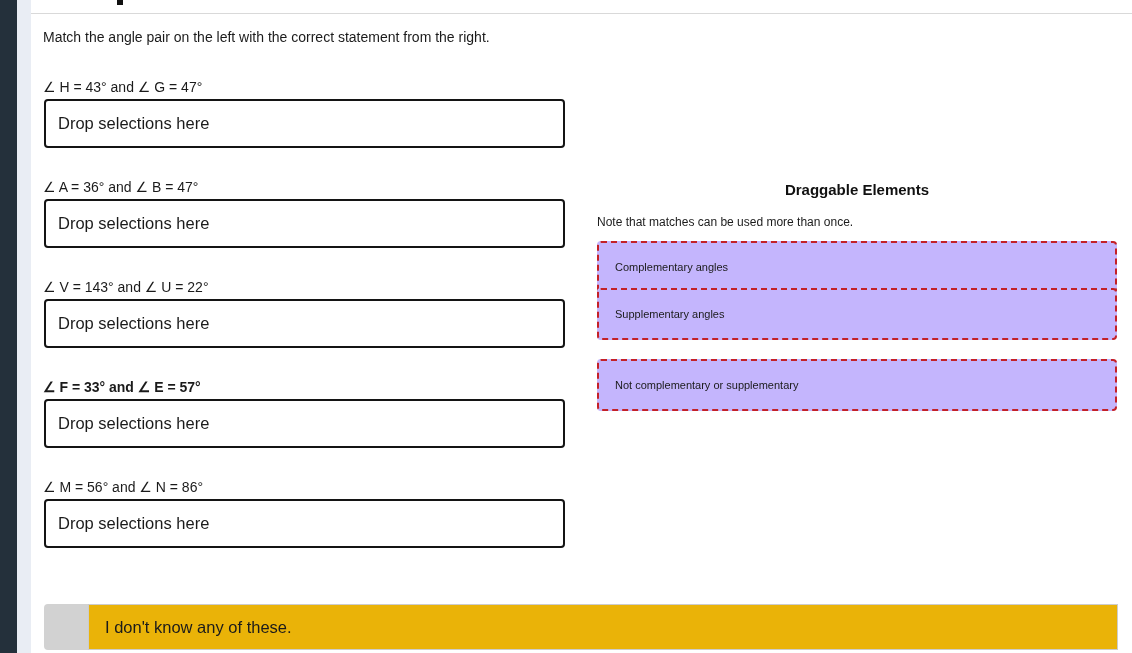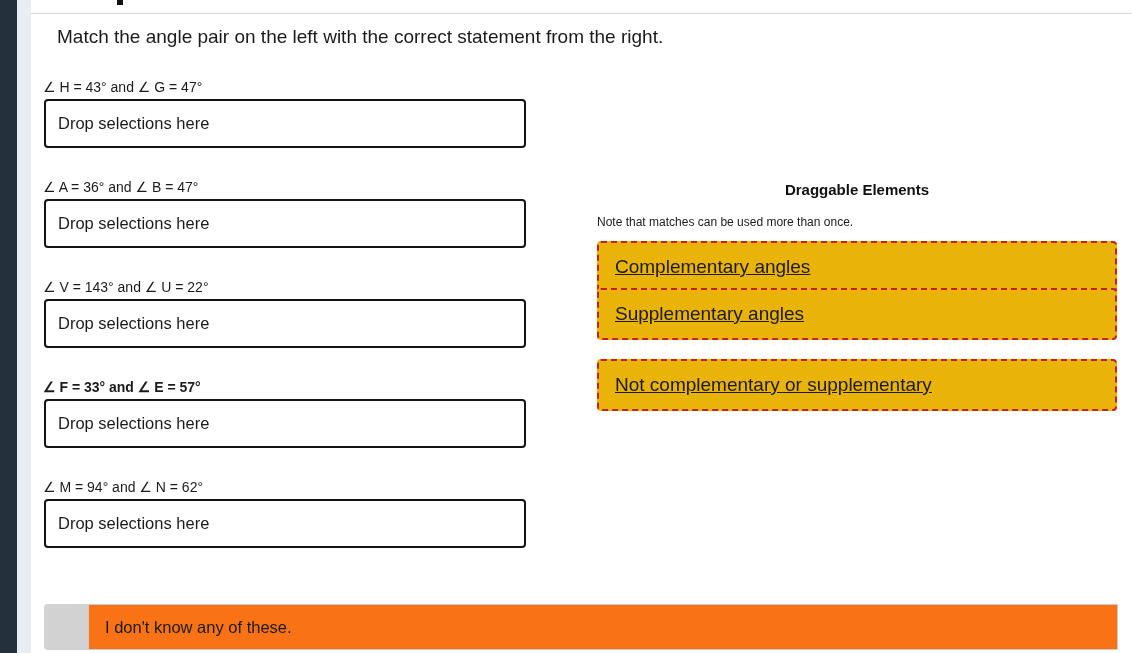--- a/index.html
+++ b/index.html
@@ -36,37 +36,37 @@
     background: #d9d9d9;
   }
   .top-artifact {
     position: absolute;
     left: 117px; top: 0;
     width: 6px; height: 5px;
     background: #111111;
   }
   .prompt {
     position: absolute;
-    left: 57px; top: 27px;
-    font-size: 19px;
+    left: 43px; top: 27px;
+    font-size: 14px;
     line-height: 20px;
     color: #1b1b1b;
   }
   .q-label {
     position: absolute;
     left: 43px;
     font-size: 14px;
     line-height: 20px;
     color: #1b1b1b;
     white-space: nowrap;
   }
   .dropzone {
     position: absolute;
     left: 44px;
-    width: 482px; height: 49px;
+    width: 521px; height: 49px;
     box-sizing: border-box;
     border: 2px solid #141414;
     border-radius: 4px;
     background: #ffffff;
     display: flex;
     align-items: center;
     padding-left: 12px;
     font-size: 16.5px;
     color: #1b1b1b;
   }
@@ -93,28 +93,27 @@
     font-size: 12px;
     color: #1b1b1b;
   }
   .drag-item {
     position: absolute;
     left: 597px;
     width: 520px; height: 52px;
     box-sizing: border-box;
     border: 2px dashed var(--accent-red, #c42127);
     border-radius: 4px;
-    background: #eab308;
+    background: #c4b5fd;
     display: flex;
     align-items: center;
     padding-left: 16px;
-    font-size: 19px;
+    font-size: 11px;
     color: #1b1b1b;
     cursor: grab;
-    text-decoration: underline;
   }
   .d1 { top: 241px; }
   .d2 { top: 288px; }
   .d3 { top: 359px; }
   .d4 { top: 418px; }
 
   .footer-row {
     position: absolute;
     left: 44px; top: 604px;
     width: 1074px; height: 46px;
@@ -125,21 +124,21 @@
     width: 44px; height: 46px;
     background: #d2d2d2;
     border-radius: 4px 0 0 4px;
   }
   .footer-box {
     position: absolute;
     left: 44px; top: 0;
     width: 1030px; height: 46px;
     box-sizing: border-box;
     border: 1px solid #cccccc;
-    background: #f97316;
+    background: #eab308;
     display: flex;
     align-items: center;
     padding-left: 16px;
     font-size: 16.5px;
     color: #1b1b1b;
   }
 </style>
 </head>
 <body>
 
@@ -157,21 +156,21 @@
 
   <div class="q-label q2-label">∠ A = 36° and ∠ B = 47°</div>
   <div class="dropzone q2-box">Drop selections here</div>
 
   <div class="q-label q3-label">∠ V = 143° and ∠ U = 22°</div>
   <div class="dropzone q3-box">Drop selections here</div>
 
   <div class="q-label q4-label">∠ F = 33° and ∠ E = 57°</div>
   <div class="dropzone q4-box">Drop selections here</div>
 
-  <div class="q-label q5-label">∠ M = 94° and ∠ N = 62°</div>
+  <div class="q-label q5-label">∠ M = 56° and ∠ N = 86°</div>
   <div class="dropzone q5-box">Drop selections here</div>
 
   <div class="drag-col-title">Draggable Elements</div>
   <div class="drag-col-note">Note that matches can be used more than once.</div>
 
   <div class="drag-item d1">Complementary angles</div>
   <div class="drag-item d2">Supplementary angles</div>
   <div class="drag-item d3">Not complementary or supplementary</div>
 
   <div class="footer-row">

